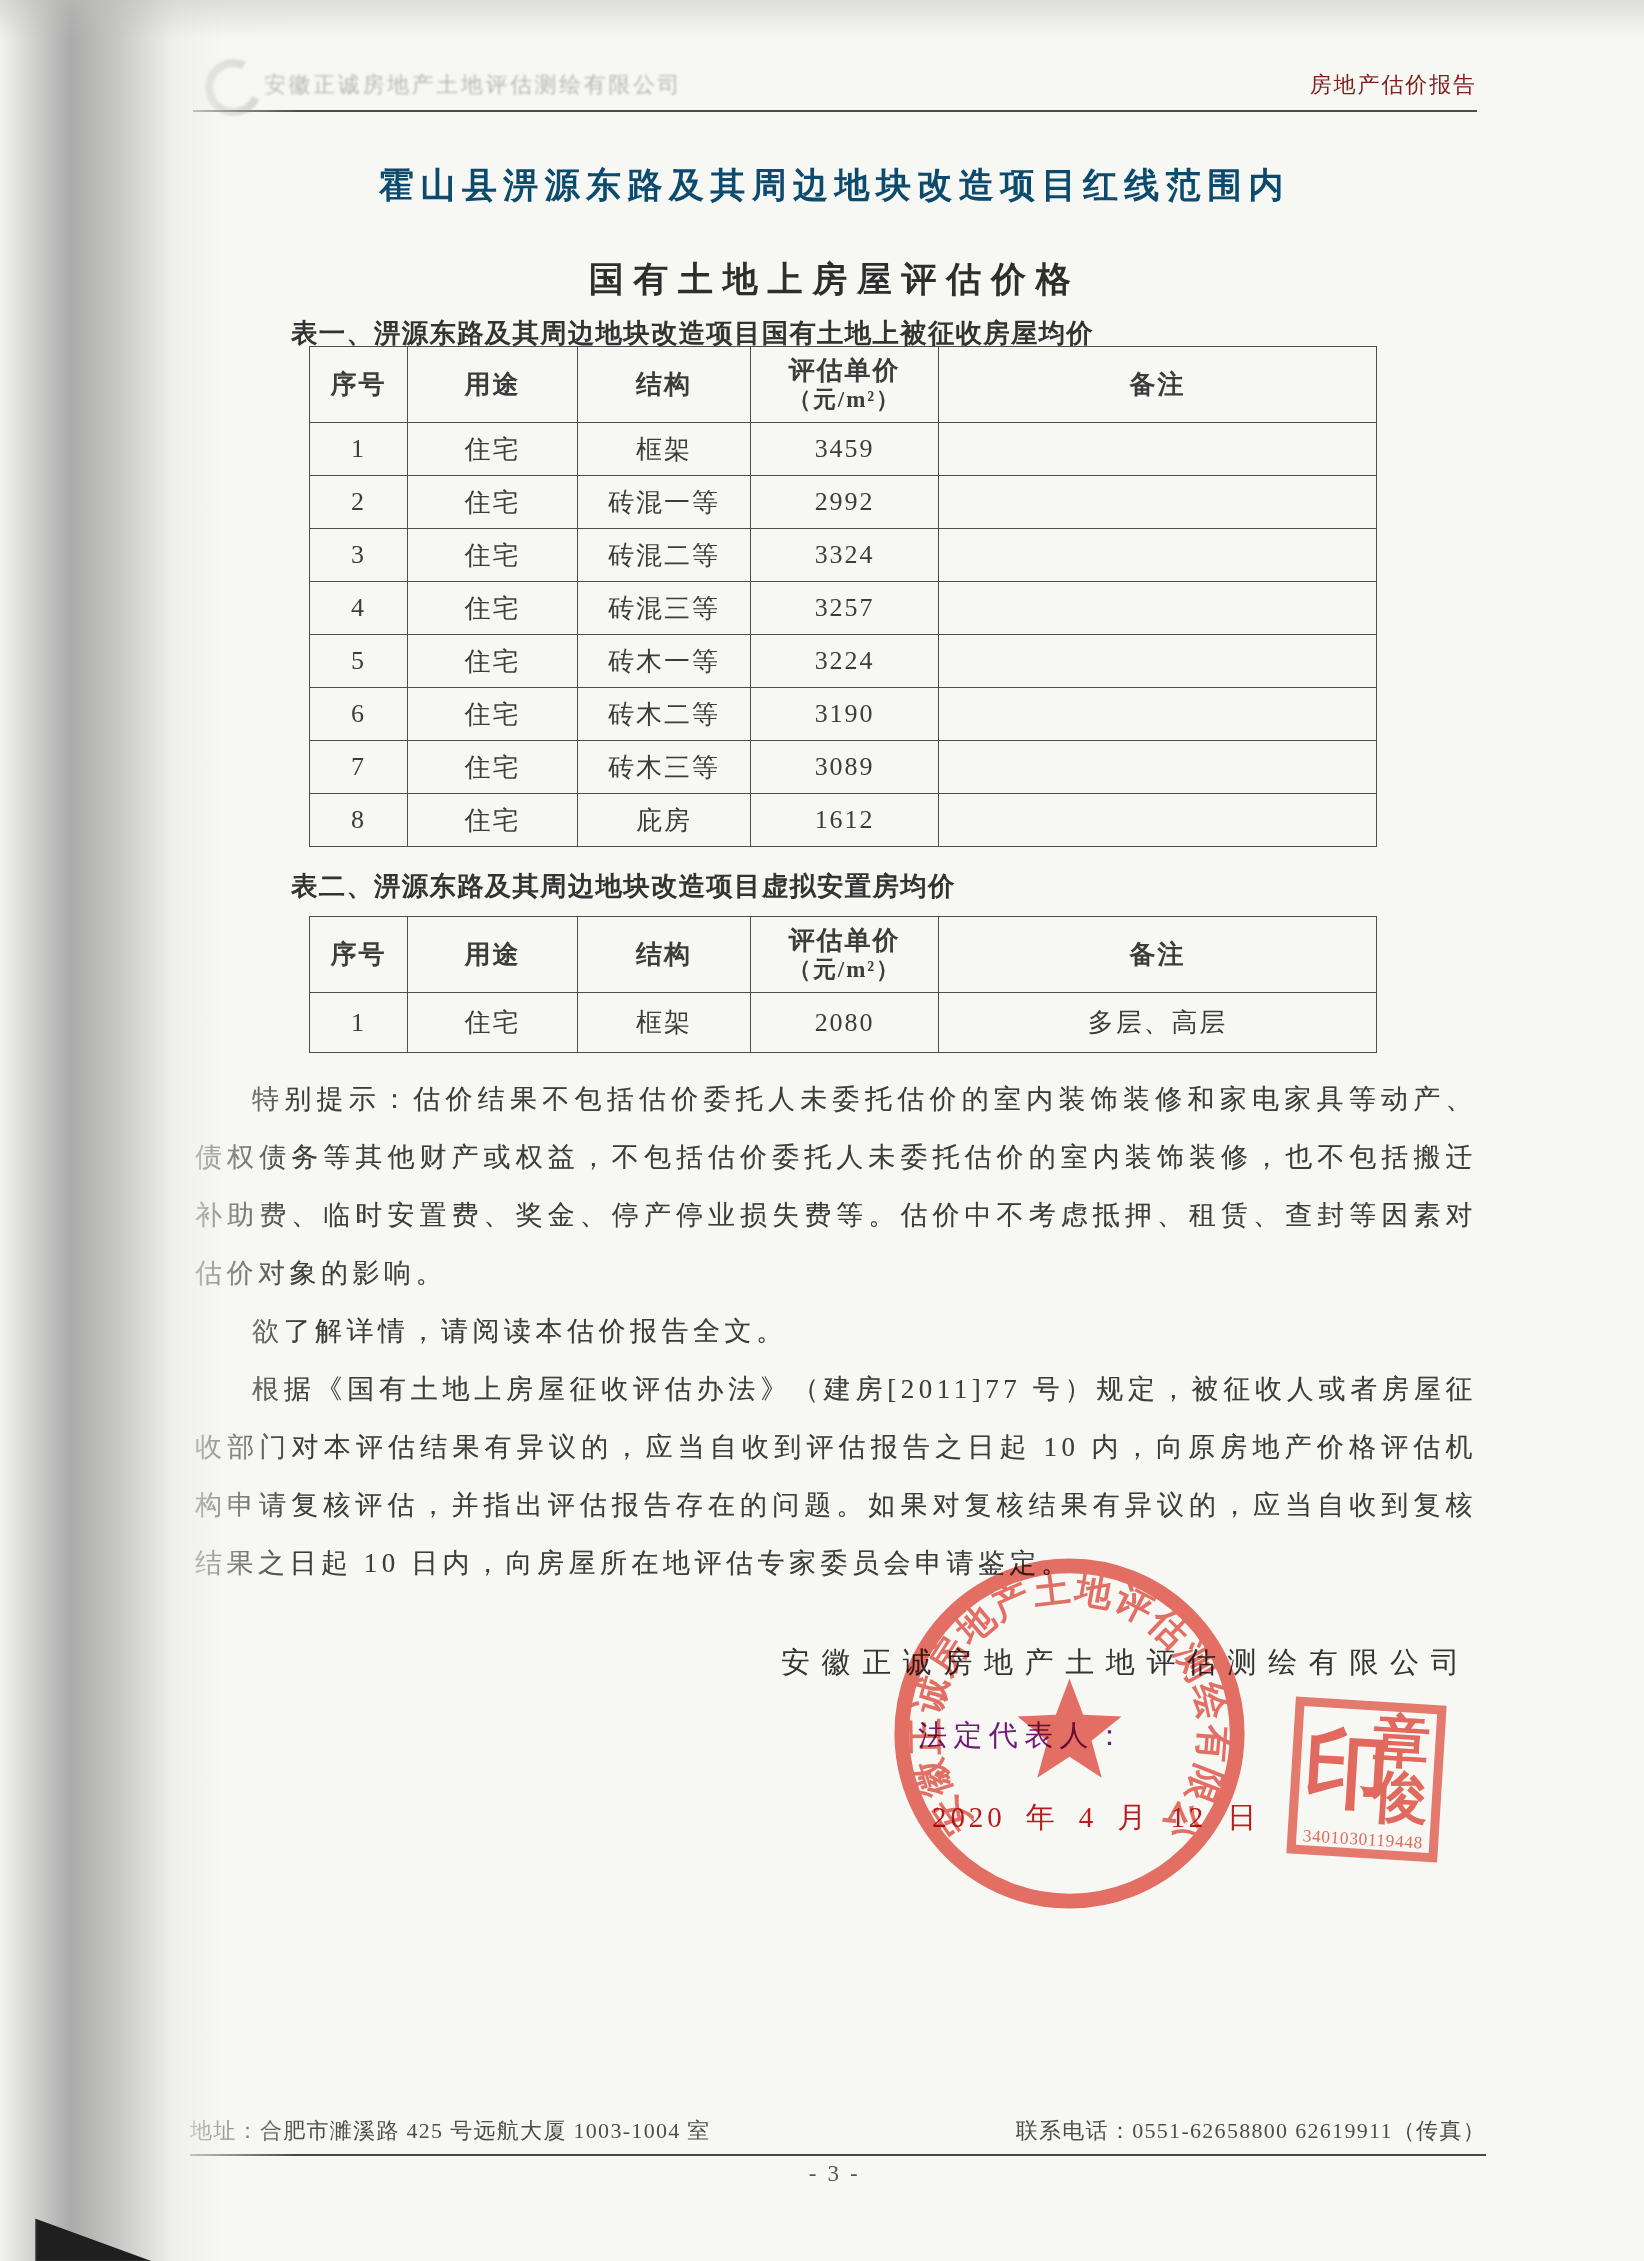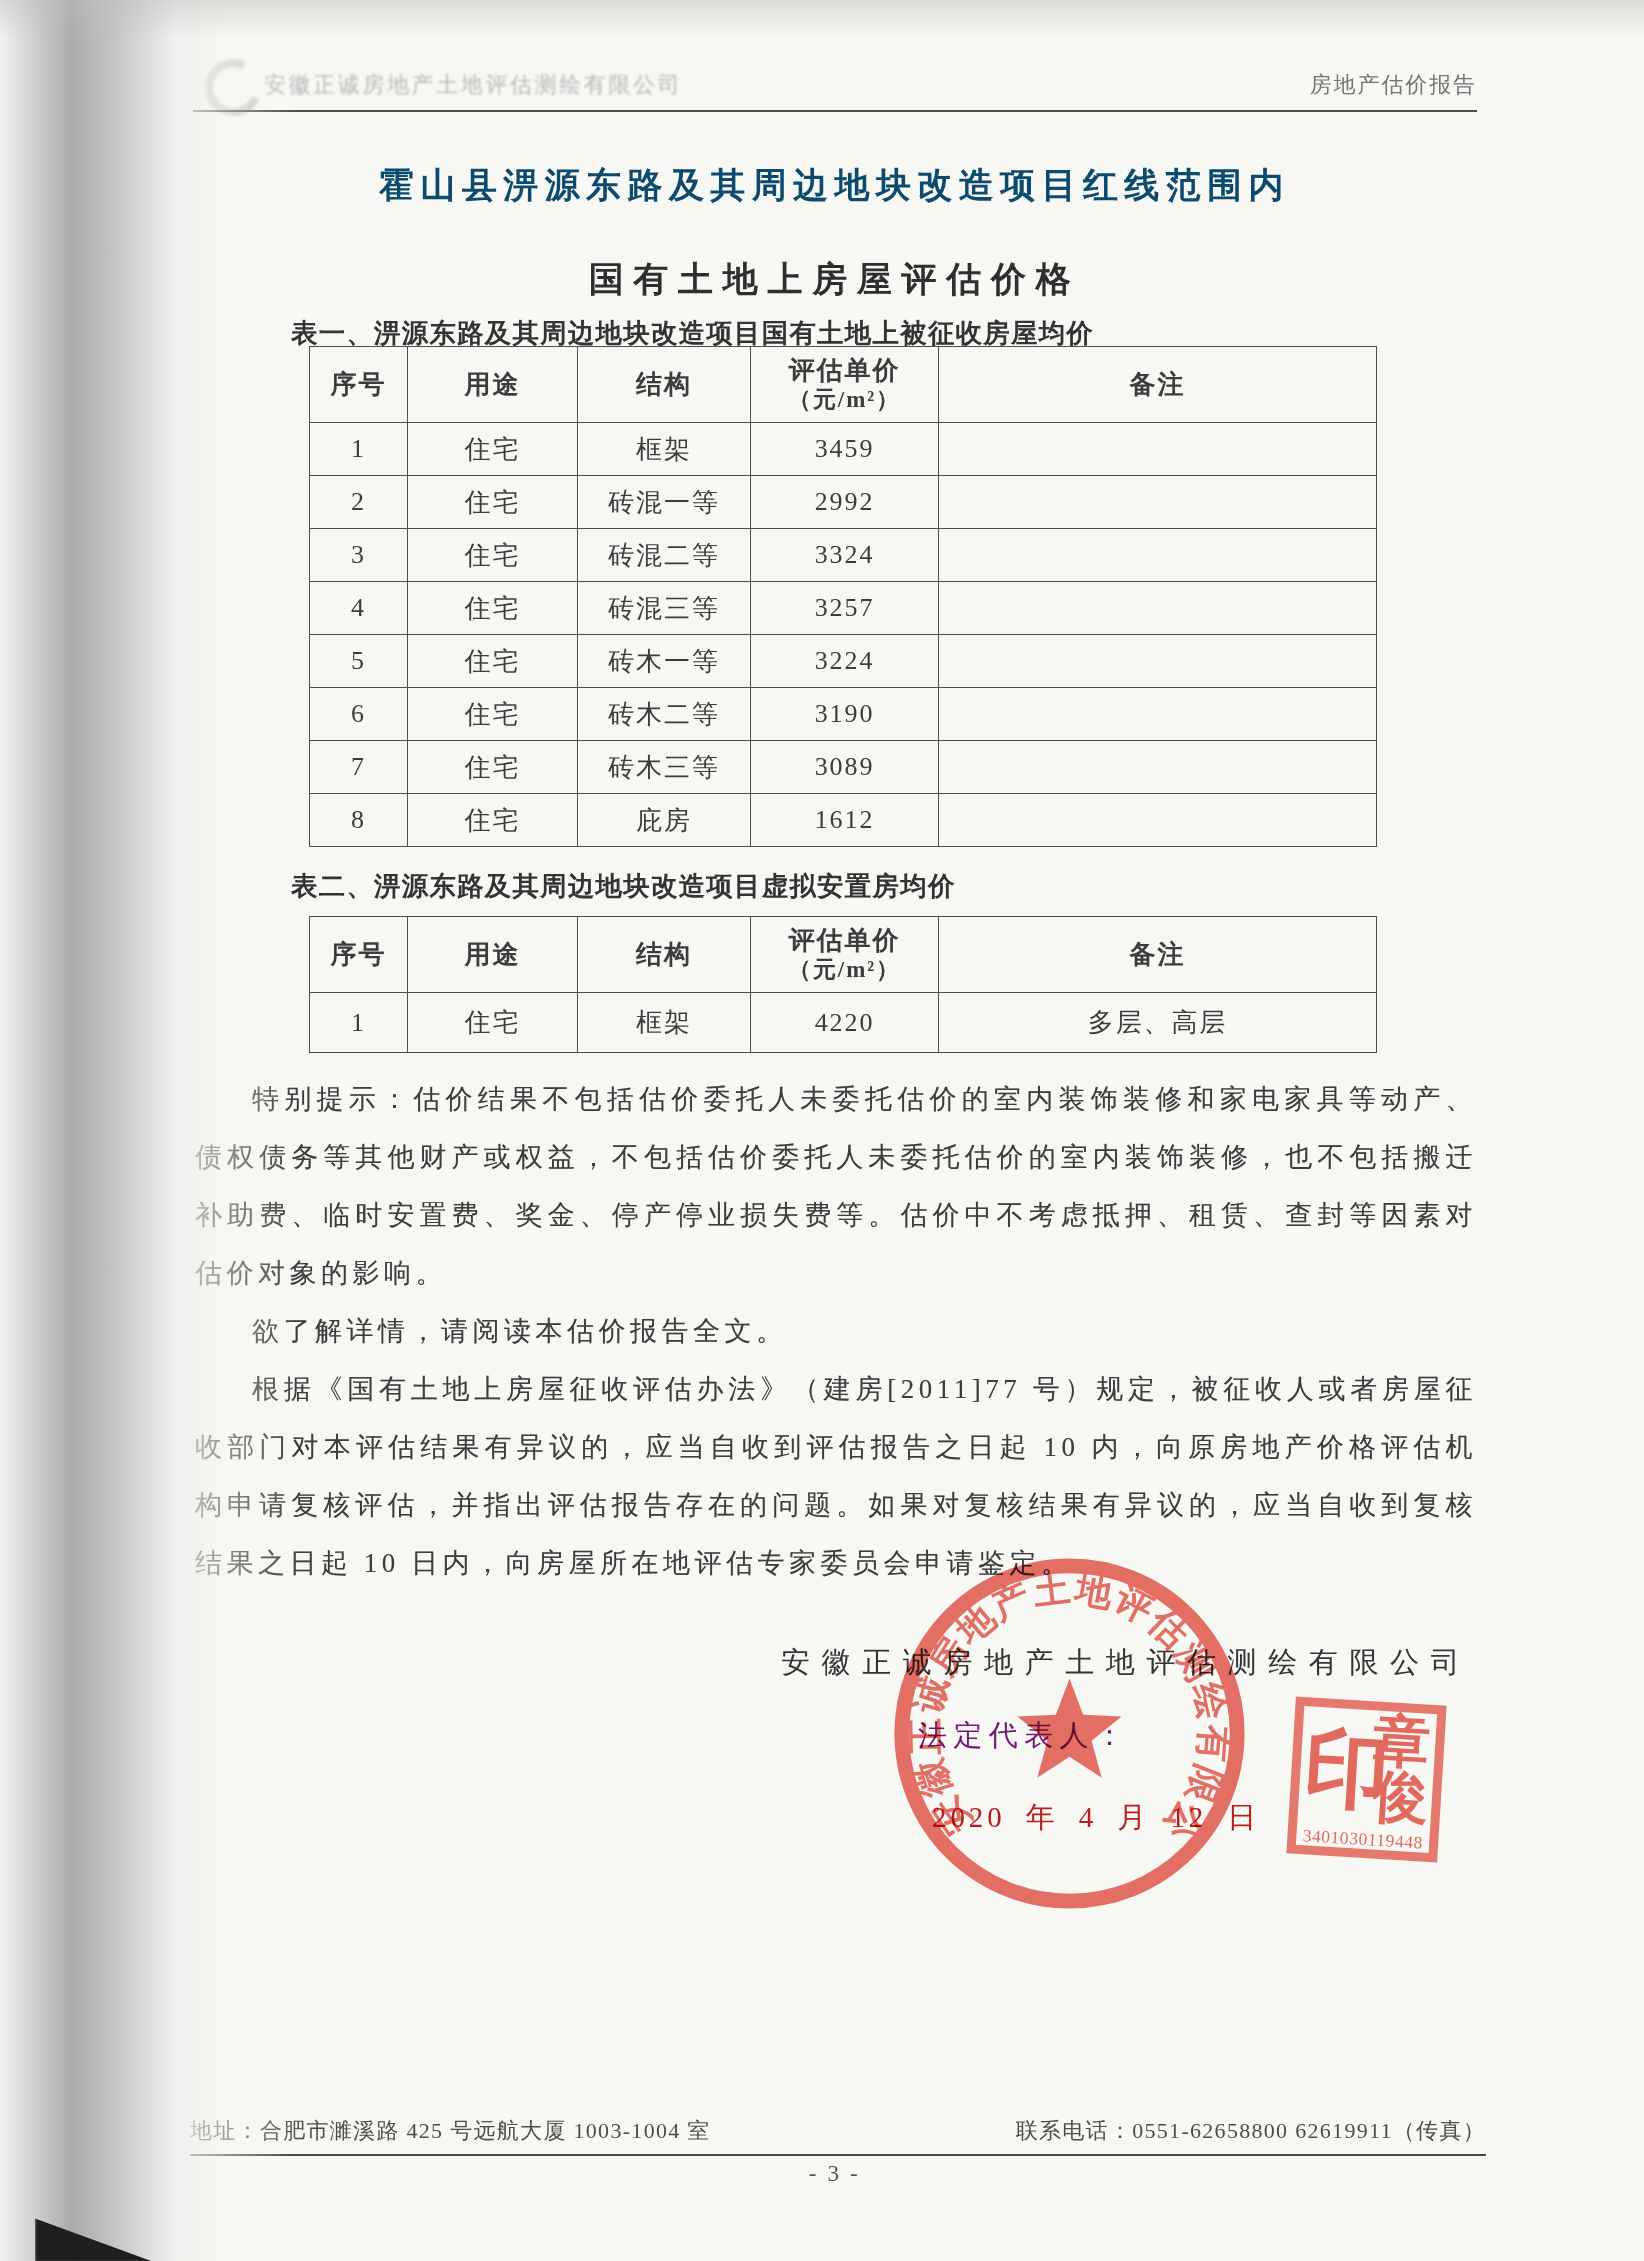--- a/index.html
+++ b/index.html
@@ -33,21 +33,21 @@
   
   .doc-header{
     position:absolute;left:193px;top:70px;width:1284px;z-index:10;
     display:flex;justify-content:space-between;align-items:flex-end;
     padding-bottom:10.3px;border-bottom:2.6px solid #4d4d4d;
   }
   .doc-header .company{
     font-size:22px;letter-spacing:2.6px;color:#8b8b8b;opacity:.6;filter:blur(0.8px);
     padding-left:71px;
   }
-  .doc-header .report-type{font-size:22px;letter-spacing:1.9px;color:#737373;filter:blur(0.3px);}
+  .doc-header .report-type{font-size:22px;letter-spacing:1.9px;color:#7f1d1d;filter:blur(0.3px);}
   
   .title1{position:absolute;left:193px;top:162px;width:1283px;text-align:center;
     font-size:35px;font-weight:700;letter-spacing:6.4px;color:#0c4a6e;}
   .title2{position:absolute;left:193px;top:236px;width:1283px;text-align:center;
     font-size:35px;font-weight:700;letter-spacing:9.7px;color:#2e2e2e;margin-top:20px;}
   .tbl-caption{position:absolute;left:291px;font-size:26.4px;font-weight:700;
     letter-spacing:1.3px;color:#333;}
   .cap1{top:316px;} .cap2{top:869px;}
   
   table.price{border-collapse:collapse;table-layout:fixed;position:absolute;left:293px;
@@ -219,21 +219,21 @@
           <div class="price-h2">（元/m²）</div>
         </th>
         <th>备注</th>
       </tr>
     </thead>
     <tbody>
       <tr>
         <td class="seq">1</td>
         <td>住宅</td>
         <td>框架</td>
-        <td class="num">4220</td>
+        <td class="num">2080</td>
         <td>多层、高层</td>
       </tr>
     </tbody>
   </table>
 
   <div class="bodytext">
     <p>特别提示：估价结果不包括估价委托人未委托估价的室内装饰装修和家电家具等动产、债权债务等其他财产或权益，不包括估价委托人未委托估价的室内装饰装修，也不包括搬迁补助费、临时安置费、奖金、停产停业损失费等。估价中不考虑抵押、租赁、查封等因素对估价对象的影响。</p>
     <p>欲了解详情，请阅读本估价报告全文。</p>
     <p>根据《国有土地上房屋征收评估办法》（建房[2011]77 号）规定，被征收人或者房屋征收部门对本评估结果有异议的，应当自收到评估报告之日起 10 内，向原房地产价格评估机构申请复核评估，并指出评估报告存在的问题。如果对复核结果有异议的，应当自收到复核结果之日起 10 日内，向房屋所在地评估专家委员会申请鉴定。</p>
   </div>

